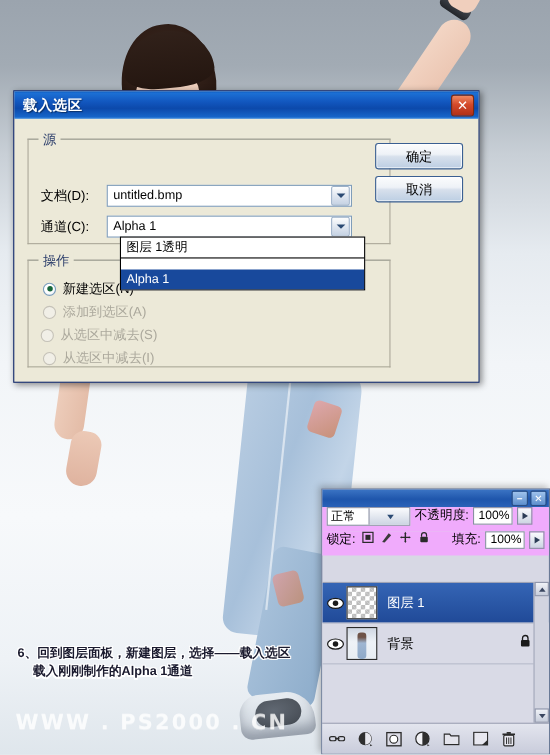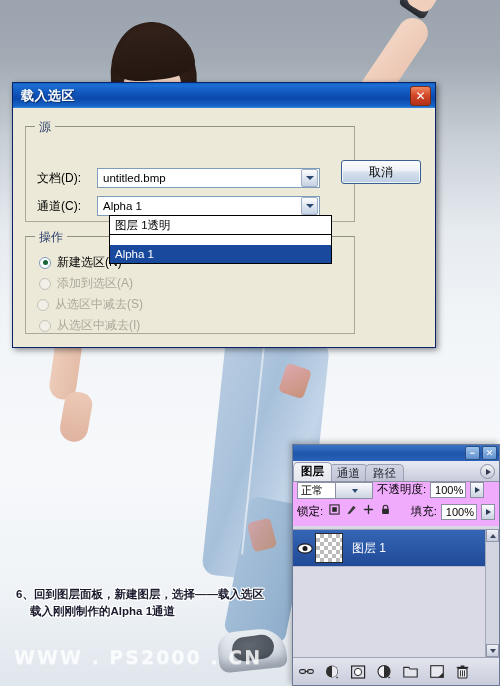--- a/index.html
+++ b/index.html
@@ -585,36 +585,31 @@
         <span class="radio off"></span>
         <span class="rlabel">从选区中减去(I)</span>
       </div>
 
       <div class="dropdown" style="left:96px; top:107px;">
         <div class="dd-item">图层 1透明</div>
         <div class="dd-item sep"></div>
         <div class="dd-item sel">Alpha 1</div>
       </div>
 
+      <div class="btn btn-ok">确定</div>
       <div class="btn btn-cancel">取消</div>
     </div>
   </div>
 
   <div class="panel">
     <div class="pn-titlebar">
       <div class="pn-btn">−</div>
       <div class="pn-btn">✕</div>
     </div>
 
-    <div class="pn-tabs">
-      <div class="pn-tab active">图层</div>
-      <div class="pn-tab">通道</div>
-      <div class="pn-tab">路径</div>
-      <div class="pn-menu"></div>
-    </div>
 
     <div class="pn-row">
       <div class="mini-combo">
         <span>正常</span>
         <span class="mini-arrow"></span>
       </div>
       <span>不透明度:</span>
       <div class="num-box">100%</div>
       <div class="spin"></div>
     </div>
@@ -646,20 +641,36 @@
       <div class="layer-row selected">
         <span class="eye">
           <svg width="16" height="11" viewBox="0 0 16 11">
               <ellipse cx="8" cy="5.5" rx="7.2" ry="4.6" fill="#fff" stroke="#1a1a1a" stroke-width="1.1"></ellipse>
               <circle cx="8" cy="5.5" r="2.5" fill="#1a1a1a"></circle>
             </svg>
         </span>
         <span class="thumb"></span>
         <span class="layer-name">图层 1</span>
       </div>
+      <div class="layer-row">
+        <span class="eye">
+          <svg width="16" height="11" viewBox="0 0 16 11">
+              <ellipse cx="8" cy="5.5" rx="7.2" ry="4.6" fill="#fff" stroke="#1a1a1a" stroke-width="1.1"></ellipse>
+              <circle cx="8" cy="5.5" r="2.5" fill="#1a1a1a"></circle>
+            </svg>
+        </span>
+        <span class="thumb photo"></span>
+        <span class="layer-name">背景</span>
+        <span class="layer-lock">
+          <svg width="11" height="13" viewBox="0 0 11 13">
+              <path d="M3 6 V4.2 a2.5 2.5 0 0 1 5 0 V6" fill="none" stroke="#1a1a1a" stroke-width="1.2"></path>
+              <rect x="1.6" y="5.8" width="7.8" height="6" rx="1" fill="#1a1a1a"></rect>
+            </svg>
+        </span>
+      </div>
     </div>
 
     <div class="scrollbar">
       <div class="sb-btn up"></div>
       <div class="sb-btn down"></div>
     </div>
 
     <div class="pn-footer">
       <span class="ft-ic">
         <svg width="15" height="9" viewBox="0 0 15 9">

